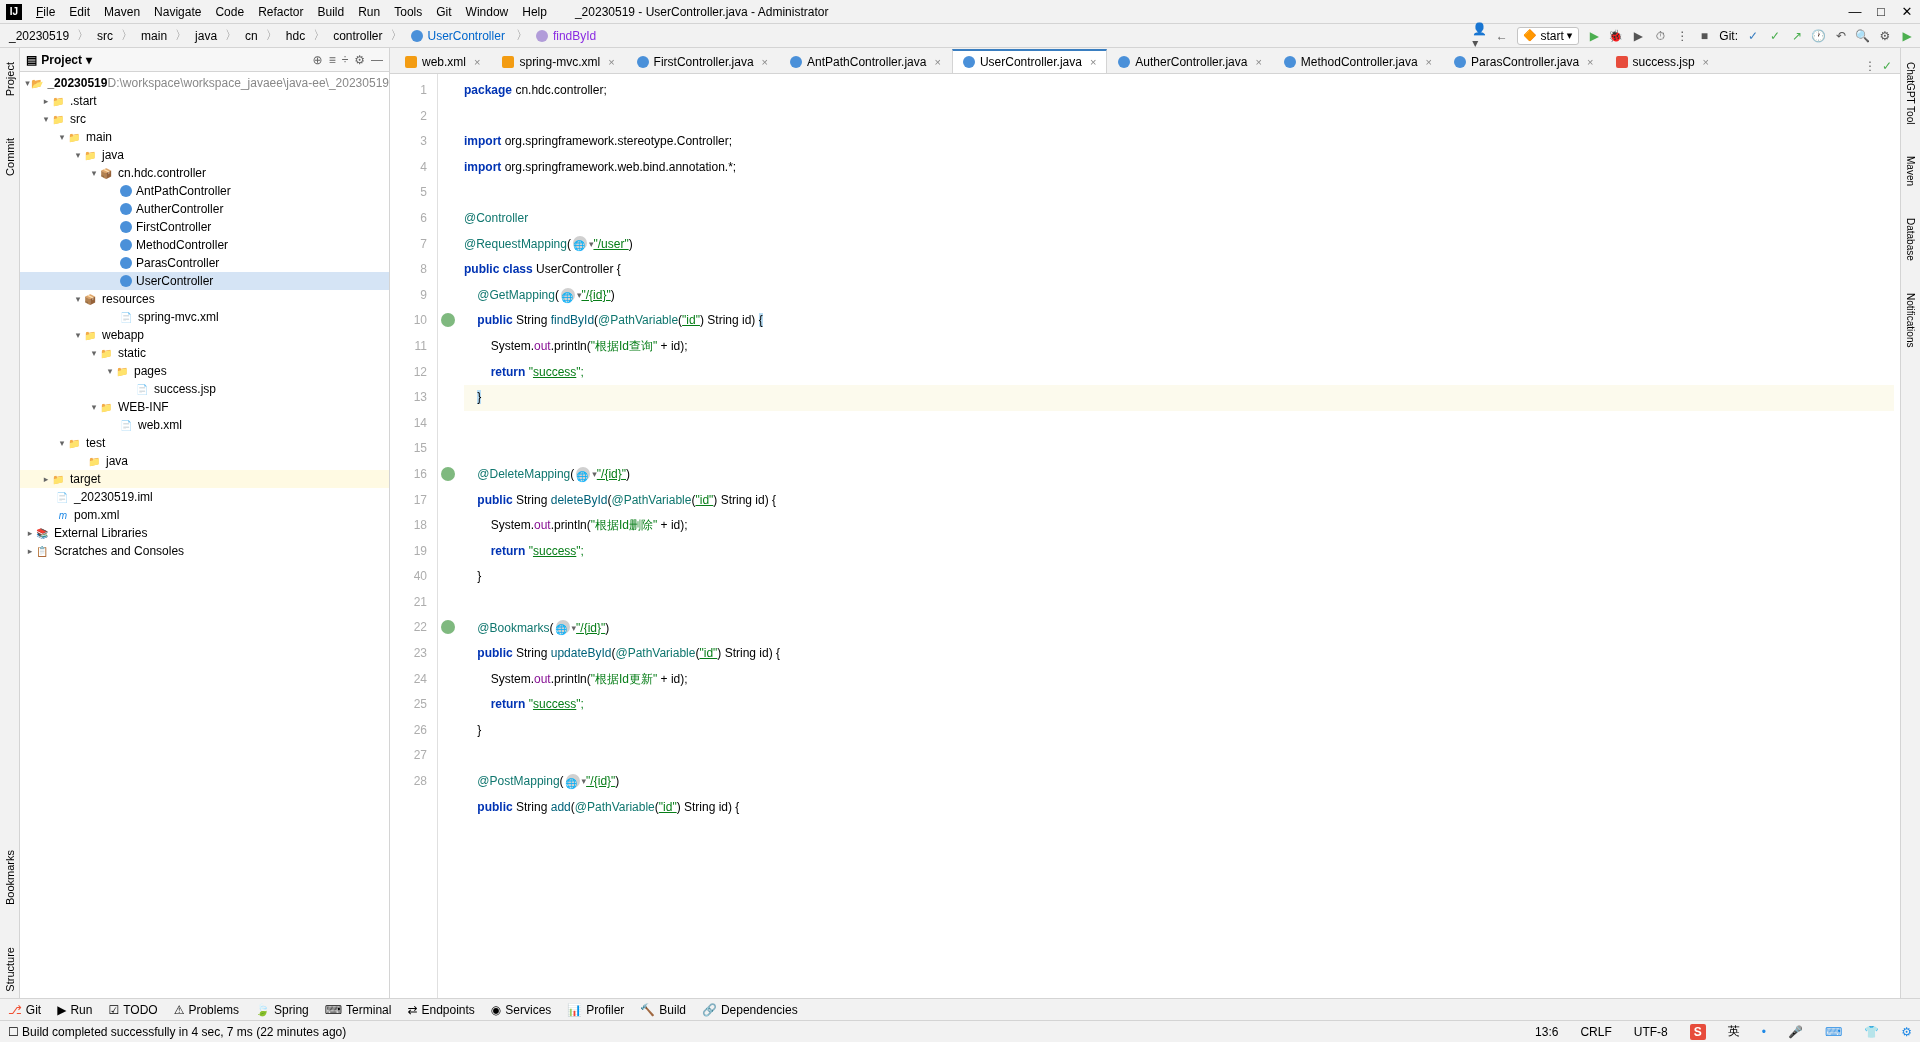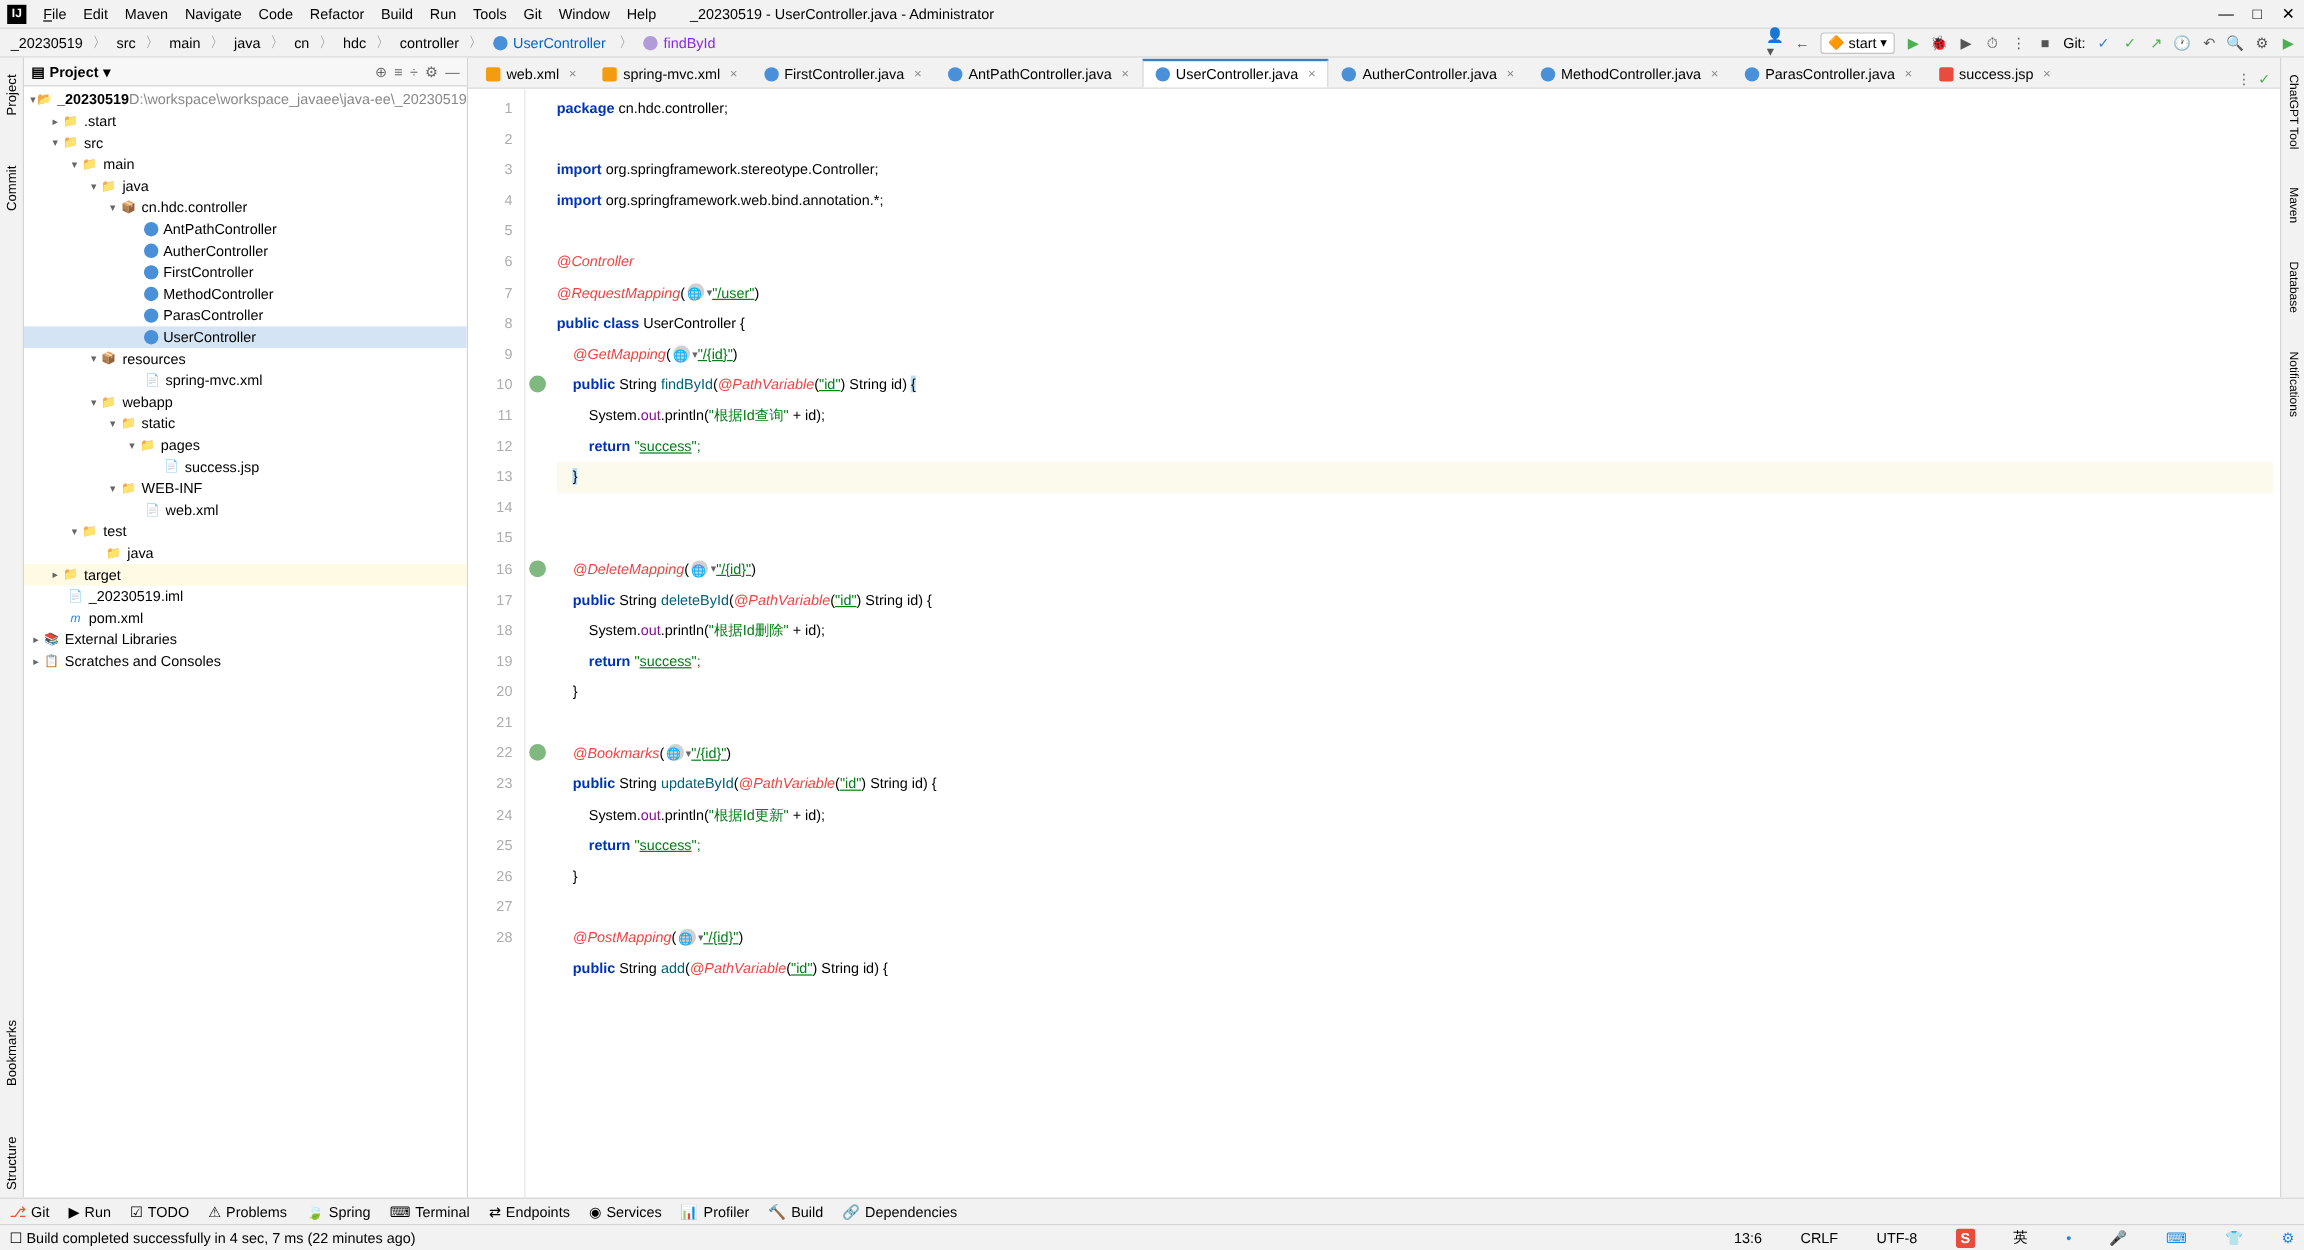--- a/index.html
+++ b/index.html
@@ -51,35 +51,35 @@
 .tab .fico.jsp{background:#e74c3c;border-radius:2px;}
 .tabs .tabtools{margin-left:auto;padding:0 8px;display:flex;gap:6px;color:#666;}
 .editor{flex:1;display:flex;overflow:hidden;background:#fff;font-family:"JetBrains Mono",Consolas,monospace;font-size:15px;}
 .gutter{width:48px;background:#fff;border-right:1px solid #e0e0e0;text-align:right;color:#adadad;padding-top:4px;}
 .gutter div{height:25.6px;line-height:25.6px;padding-right:10px;}
 .gutter2{width:20px;background:#fff;padding-top:4px;}
 .gutter2 div{height:25.6px;line-height:25.6px;text-align:center;}
 .gutter2 .mark{width:14px;height:14px;border-radius:50%;background:#7fb97f;display:inline-block;margin-top:5px;}
 .code{flex:1;padding:4px 6px;overflow:auto;line-height:25.6px;white-space:pre;}
 .code .kw{color:#0033b3;font-weight:bold;}
-.code .ann{color:#ef4444;font-style:italic;}
+.code .ann{color:#0f766e;}
 .code .str{color:#067d17;}
 .code .cls{color:#000;}
 .code .mtd{color:#00627a;}
 .code .fld{color:#871094;}
 .code .lnk{color:#067d17;text-decoration:underline;}
 .code .curline{background:#fcfaed;display:block;width:100%;}
 .code .brace-hl{background:#b8ddf5;}
 .code .webicon{display:inline-block;width:14px;height:14px;border-radius:50%;background:#d0d0d0;vertical-align:middle;margin:0 2px;position:relative;top:-1px;}
 .code .webicon:after{content:"🌐";font-size:10px;position:absolute;top:-3px;left:0;}
 .code .dd{display:inline-block;font-size:9px;color:#666;vertical-align:middle;}
 .bottombar{height:22px;background:#f2f2f2;border-top:1px solid #d4d4d4;display:flex;align-items:center;padding:0 8px;gap:16px;font-size:11px;}
 .bottombar .tool{display:flex;align-items:center;gap:4px;cursor:default;}
 .statusbar{height:22px;background:#f2f2f2;border-top:1px solid #d4d4d4;display:flex;align-items:center;padding:0 8px;font-size:11px;justify-content:space-between;}
-.statusbar .right{display:flex;gap:32px;align-items:center;margin-left:auto;}
+.statusbar .right{display:flex;gap:22px;align-items:center;margin-left:auto;}
 .gitico{color:#f05033;}
 .tgt{background:#fffae3;}
 </style>
 </head>
 <body>
 
 <div class="menubar">
   <span class="logo">IJ</span>
   <span class="menu"><u>F</u><span title="File">ile</span></span>
   <span class="menu">Edit</span>
@@ -364,21 +364,21 @@
         <div>10</div>
           <div>11</div>
           <div>12</div>
           <div>13</div>
           <div>14</div>
           <div>15</div>
           <div>16</div>
           <div>17</div>
           <div>18</div>
           <div>19</div>
-        <div>20</div>
+        <div>40</div>
           <div>21</div>
           <div>22</div>
           <div>23</div>
           <div>24</div>
           <div>25</div>
           <div>26</div>
           <div>27</div>
           <div>28</div>
       </div>
       <div class="gutter2">

